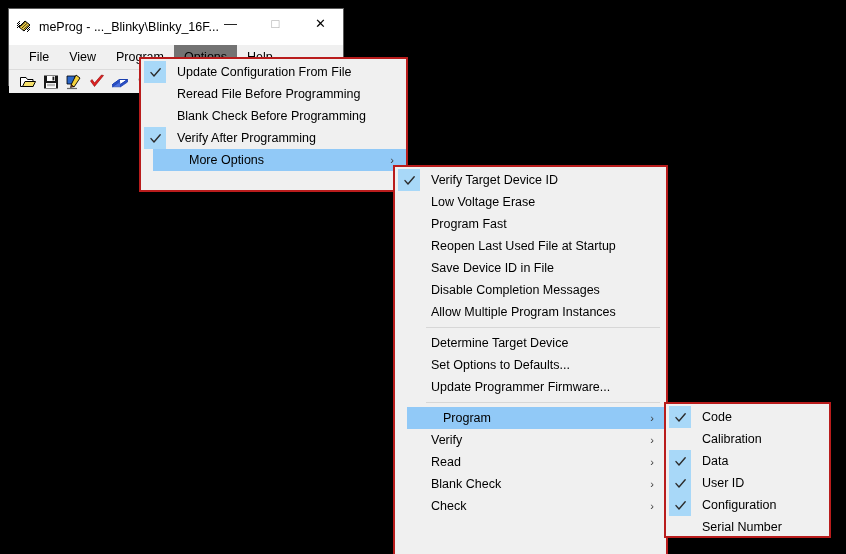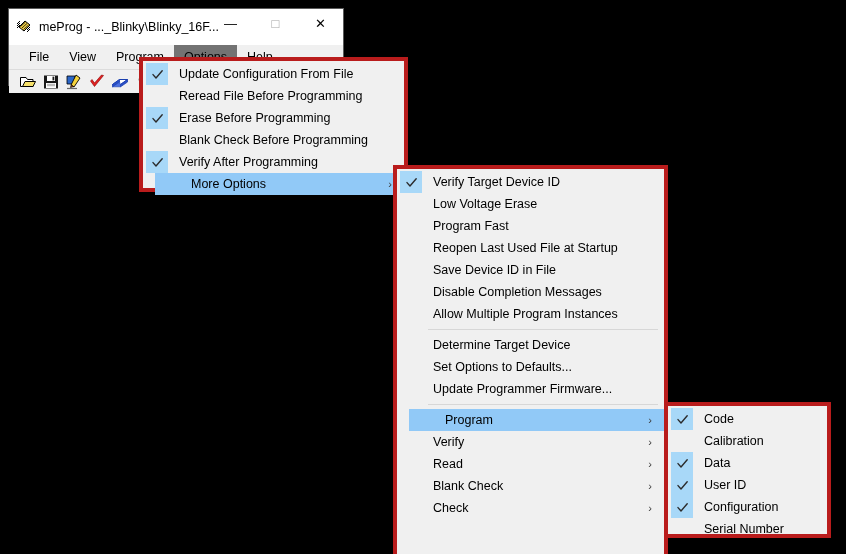--- a/index.html
+++ b/index.html
@@ -100,21 +100,21 @@
   .tb-icon {
     width: 18px;
     height: 18px;
     position: relative;
   }
 
   
   .menu-popup {
     position: absolute;
     background: #f0f0f0;
-    border: 4px solid #b91c1c;
+    border: 2px solid #b91c1c;
     box-sizing: border-box;
     padding: 2px 0;
     z-index: 20;
   }
   .mi {
     position: relative;
     height: 22px;
     display: flex;
     align-items: center;
     font-size: 12.5px;
@@ -272,28 +272,20 @@
             <path d="M2 6.6 L5 10 L11.2 2.8" fill="none" stroke="#2b2b2b" stroke-width="1.4" stroke-linecap="round" stroke-linejoin="round"></path>
           </svg>
       </div>
       <div class="mi-label">Update Configuration From File</div>
     </div>
     <div class="mi">
       <div class="mi-check"></div>
       <div class="mi-label">Reread File Before Programming</div>
     </div>
     <div class="mi">
-      <div class="mi-check on">
-        <svg width="13" height="13" viewBox="0 0 13 13">
-            <path d="M2 6.6 L5 10 L11.2 2.8" fill="none" stroke="#2b2b2b" stroke-width="1.4" stroke-linecap="round" stroke-linejoin="round"></path>
-          </svg>
-      </div>
-      <div class="mi-label">Erase Before Programming</div>
-    </div>
-    <div class="mi">
       <div class="mi-check"></div>
       <div class="mi-label">Blank Check Before Programming</div>
     </div>
     <div class="mi">
       <div class="mi-check on">
         <svg width="13" height="13" viewBox="0 0 13 13">
             <path d="M2 6.6 L5 10 L11.2 2.8" fill="none" stroke="#2b2b2b" stroke-width="1.4" stroke-linecap="round" stroke-linejoin="round"></path>
           </svg>
       </div>
       <div class="mi-label">Verify After Programming</div>

